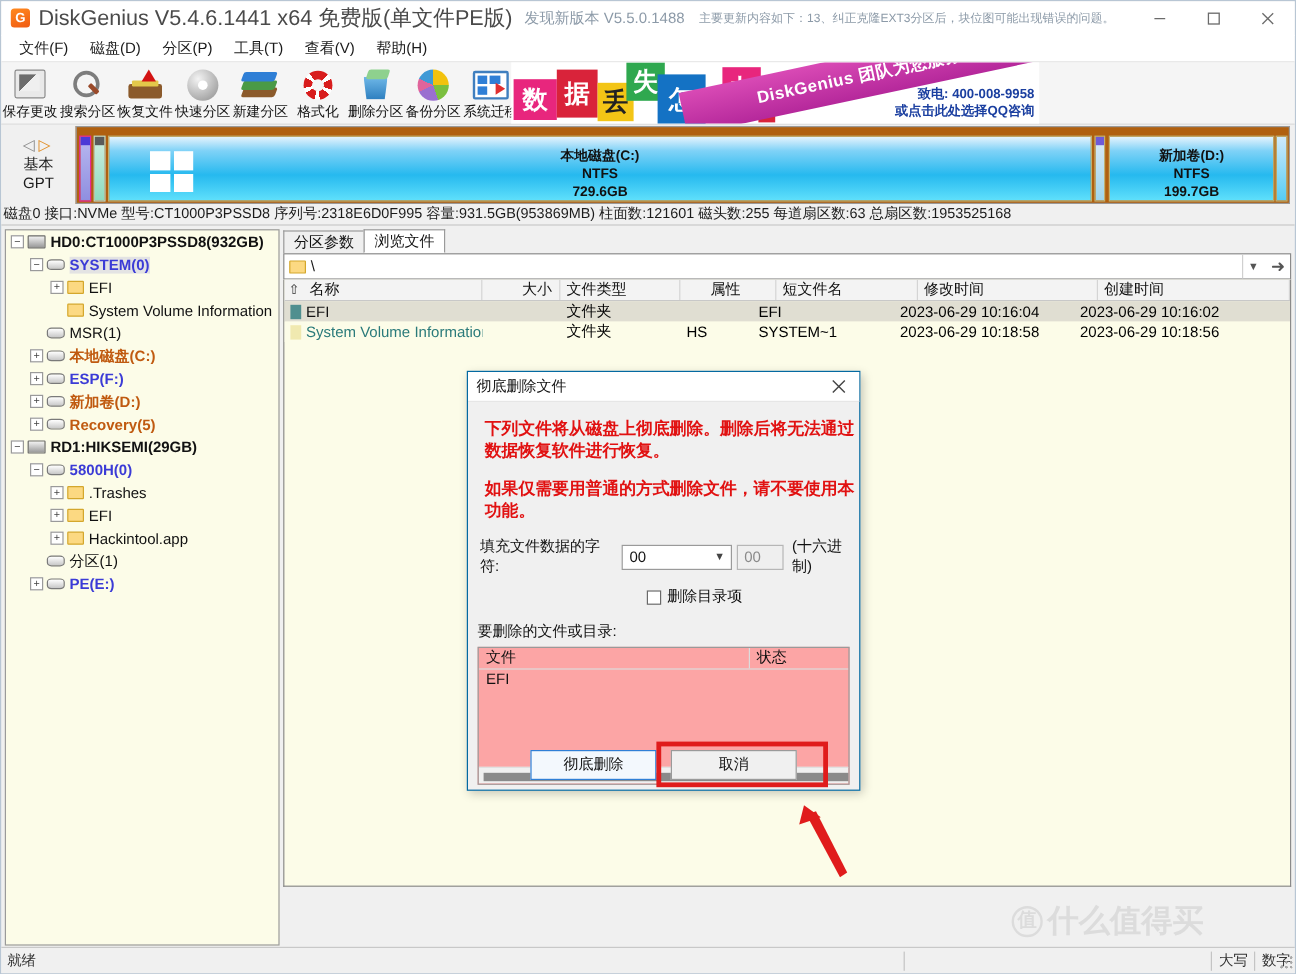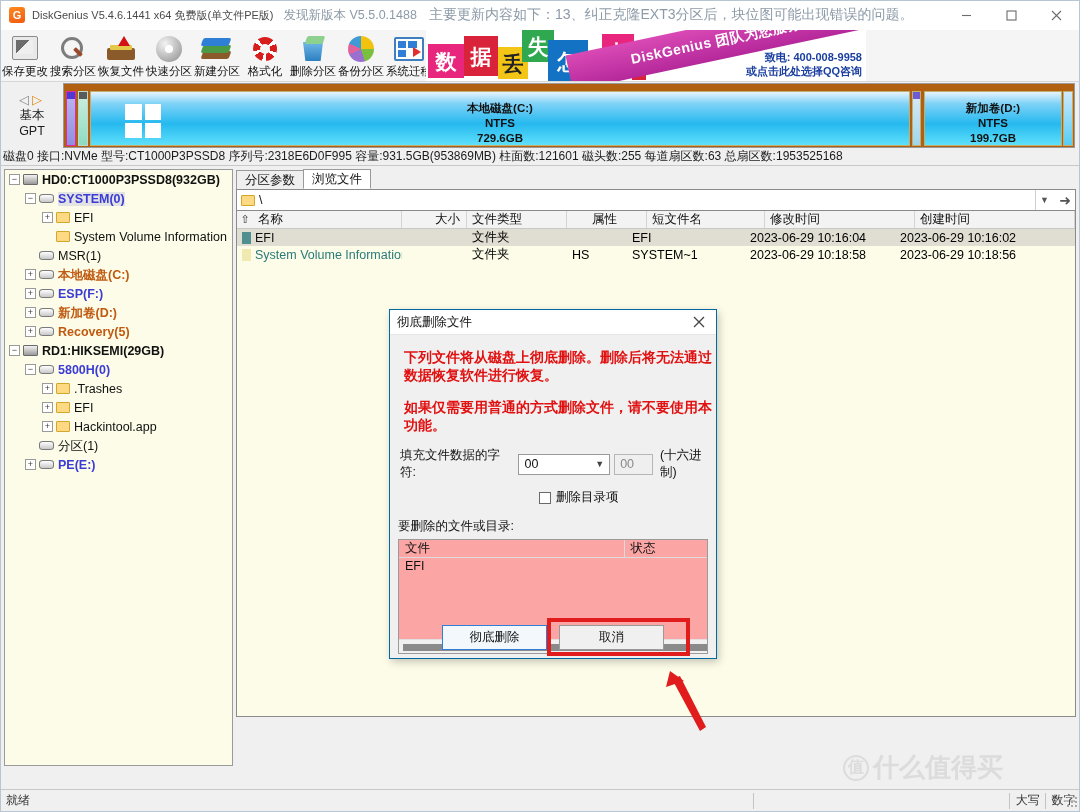--- a/index.html
+++ b/index.html
@@ -32,32 +32,32 @@
     width: 16px; height: 16px;
     margin-left: 8px; margin-right: 7px;
     background: linear-gradient(160deg,#ff8a1f,#f05a12);
     border-radius: 3px;
     color:#fff; font-size:11px; font-weight:bold;
     display:flex; align-items:center; justify-content:center;
     line-height:1;
   }
   #title-text {
     color: #4a4a4a;
-    font-size: 11px;
+    font-size: 18px;
     white-space: nowrap;
   }
   #title-update {
     color: #8c9aa8;
     font-size: 12.5px;
     margin-left: 10px;
     white-space: nowrap;
   }
   #title-update2 {
     color: #8c9aa8;
-    font-size: 14px;
+    font-size: 10px;
     margin-left: 12px;
     white-space: nowrap;
   }
   .wincontrols { position:absolute; right:0; top:0; height:29px; display:flex; }
   .winbtn {
     width: 45px; height: 29px;
     display:flex; align-items:center; justify-content:center;
     color:#6b6b6b; font-size:12px;
   }
   .winbtn svg { display:block; }
@@ -367,20 +367,28 @@
       </div>
       <div class="winbtn">
         <svg width="11" height="11" viewBox="0 0 11 11">
             <line x1="1" y1="1" x2="10" y2="10" stroke="#6b6b6b" stroke-width="1.1"></line>
             <line x1="10" y1="1" x2="1" y2="10" stroke="#6b6b6b" stroke-width="1.1"></line>
           </svg>
       </div>
     </div>
   </div>
 
+  <div id="menubar">
+    <div class="menu-item">文件(F)</div>
+    <div class="menu-item">磁盘(D)</div>
+    <div class="menu-item">分区(P)</div>
+    <div class="menu-item">工具(T)</div>
+    <div class="menu-item">查看(V)</div>
+    <div class="menu-item">帮助(H)</div>
+  </div>
 
   <div id="toolbar">
     <div class="tb-btn">
       <div class="ic">
           <div class="ic-save"></div>
         </div>
       <div class="lb">保存更改</div>
     </div>
     <div class="tb-btn">
       <div class="ic">

